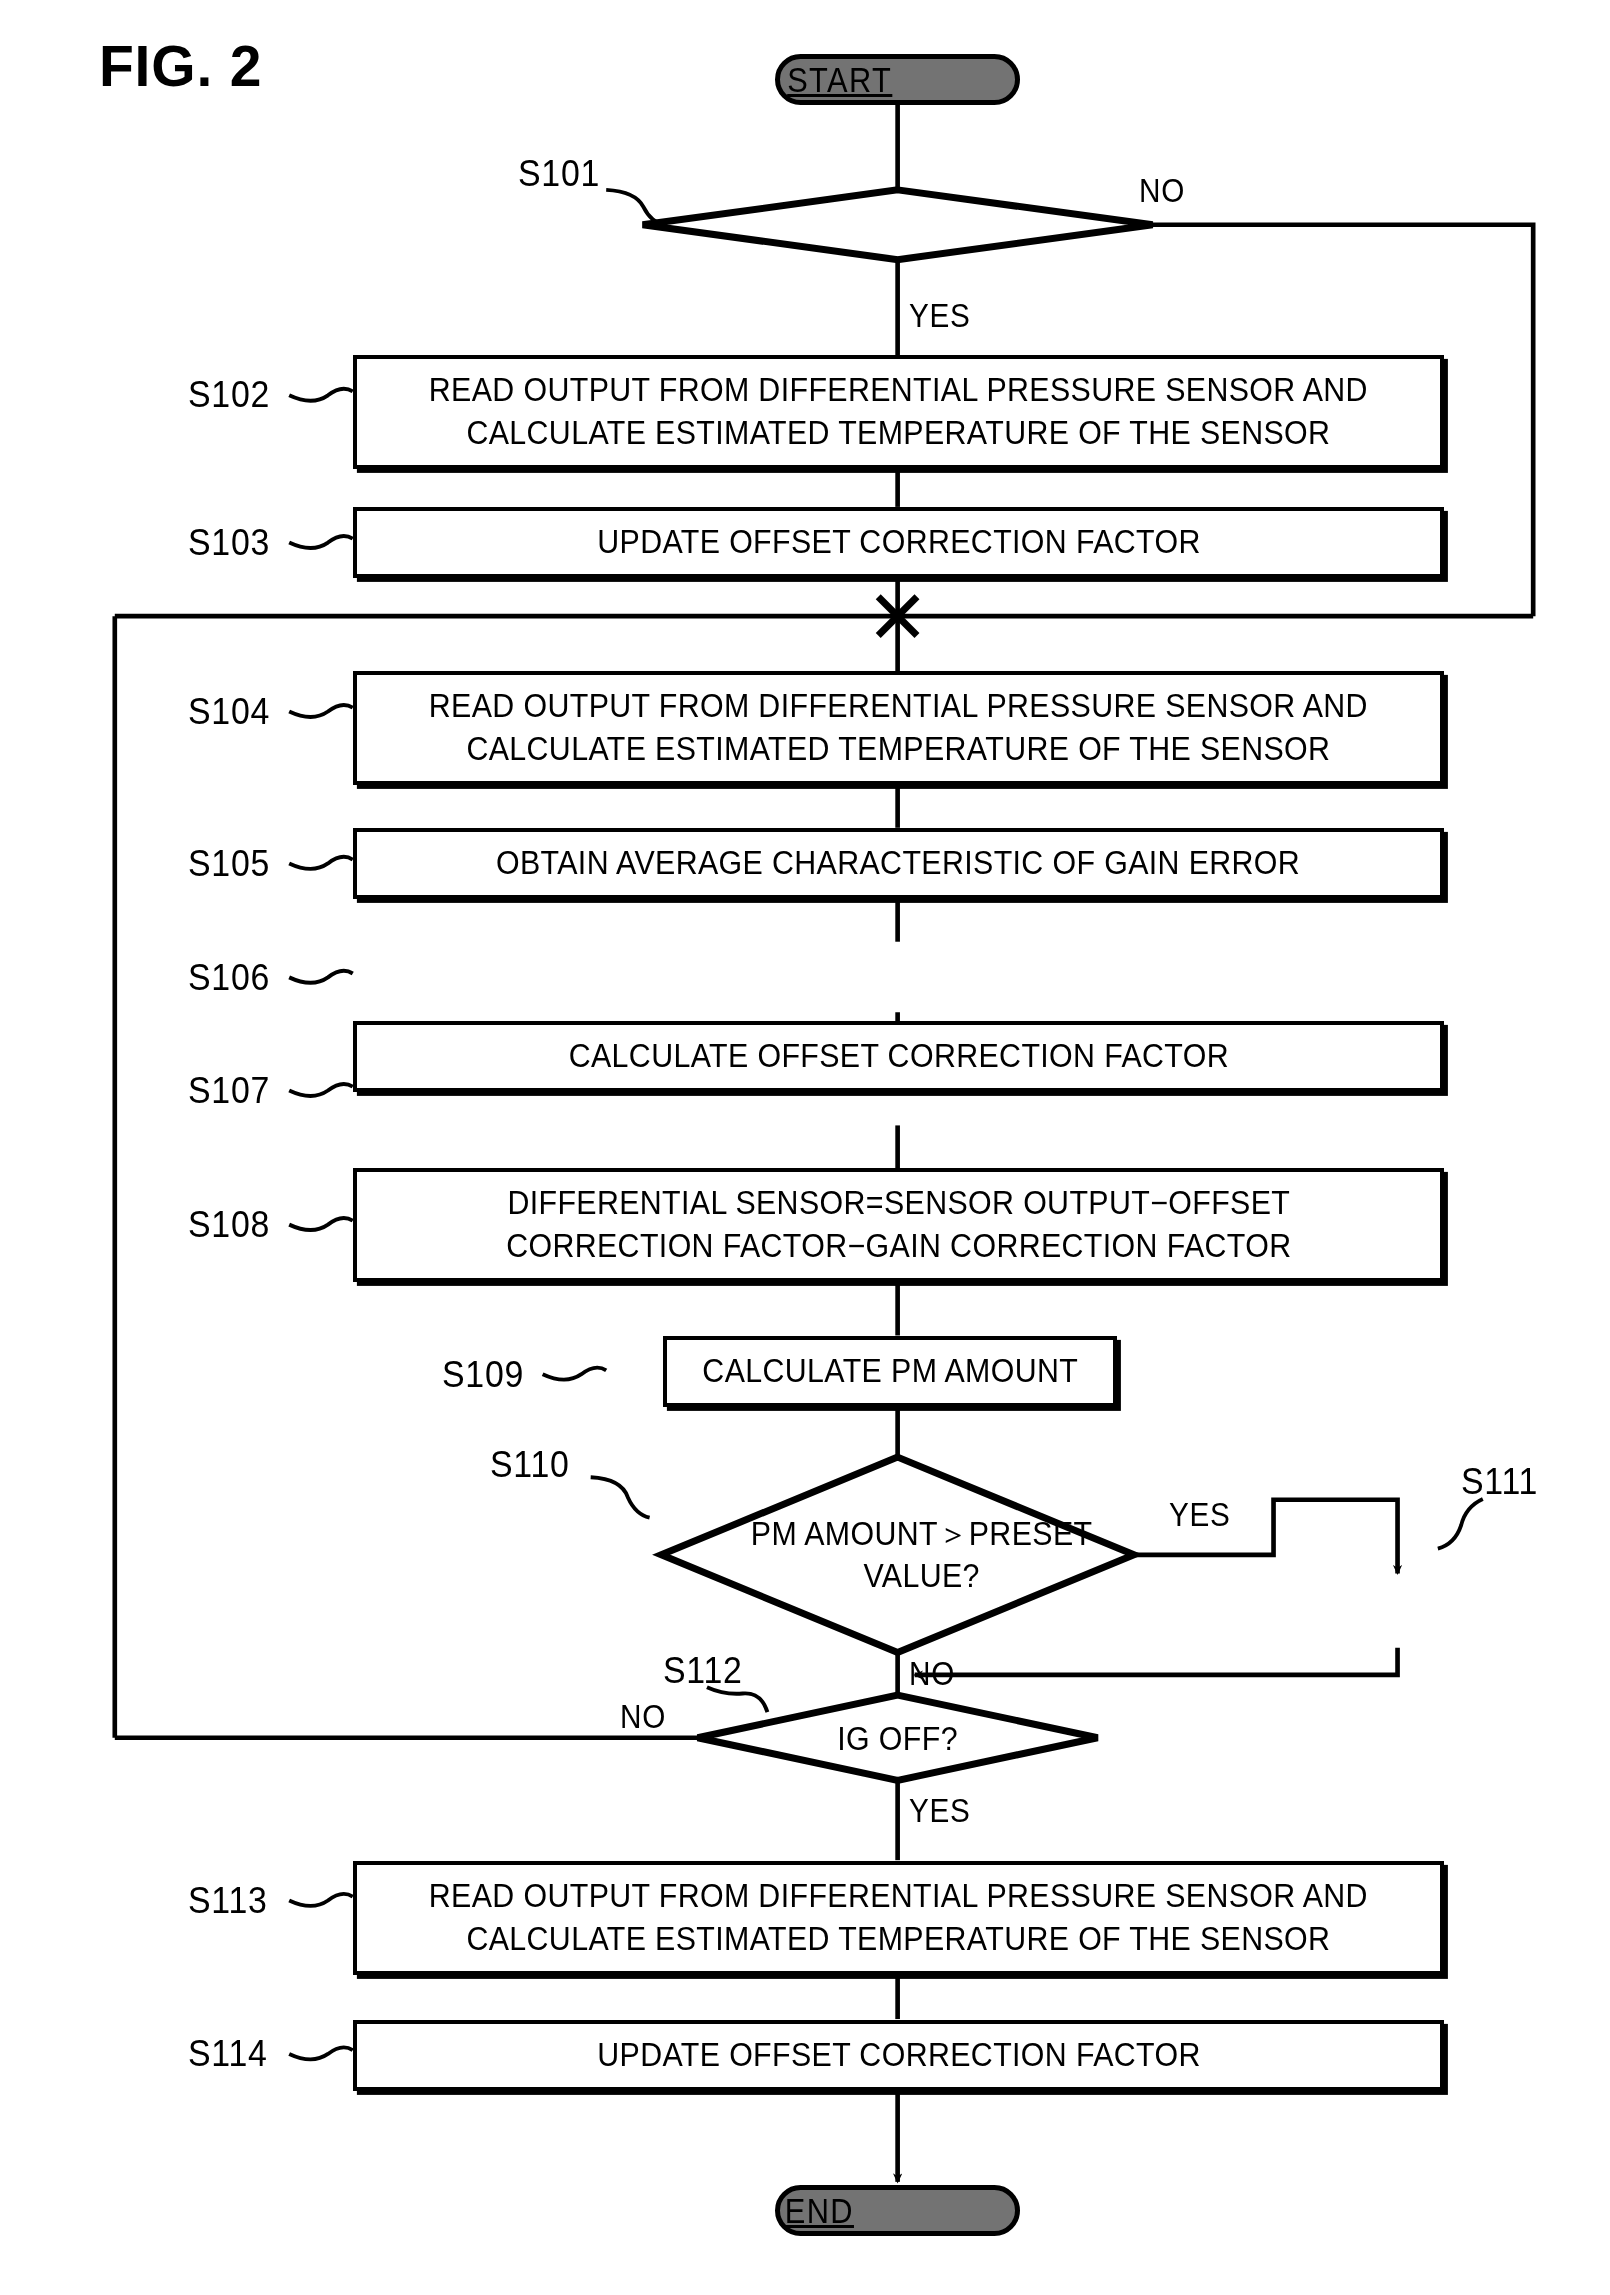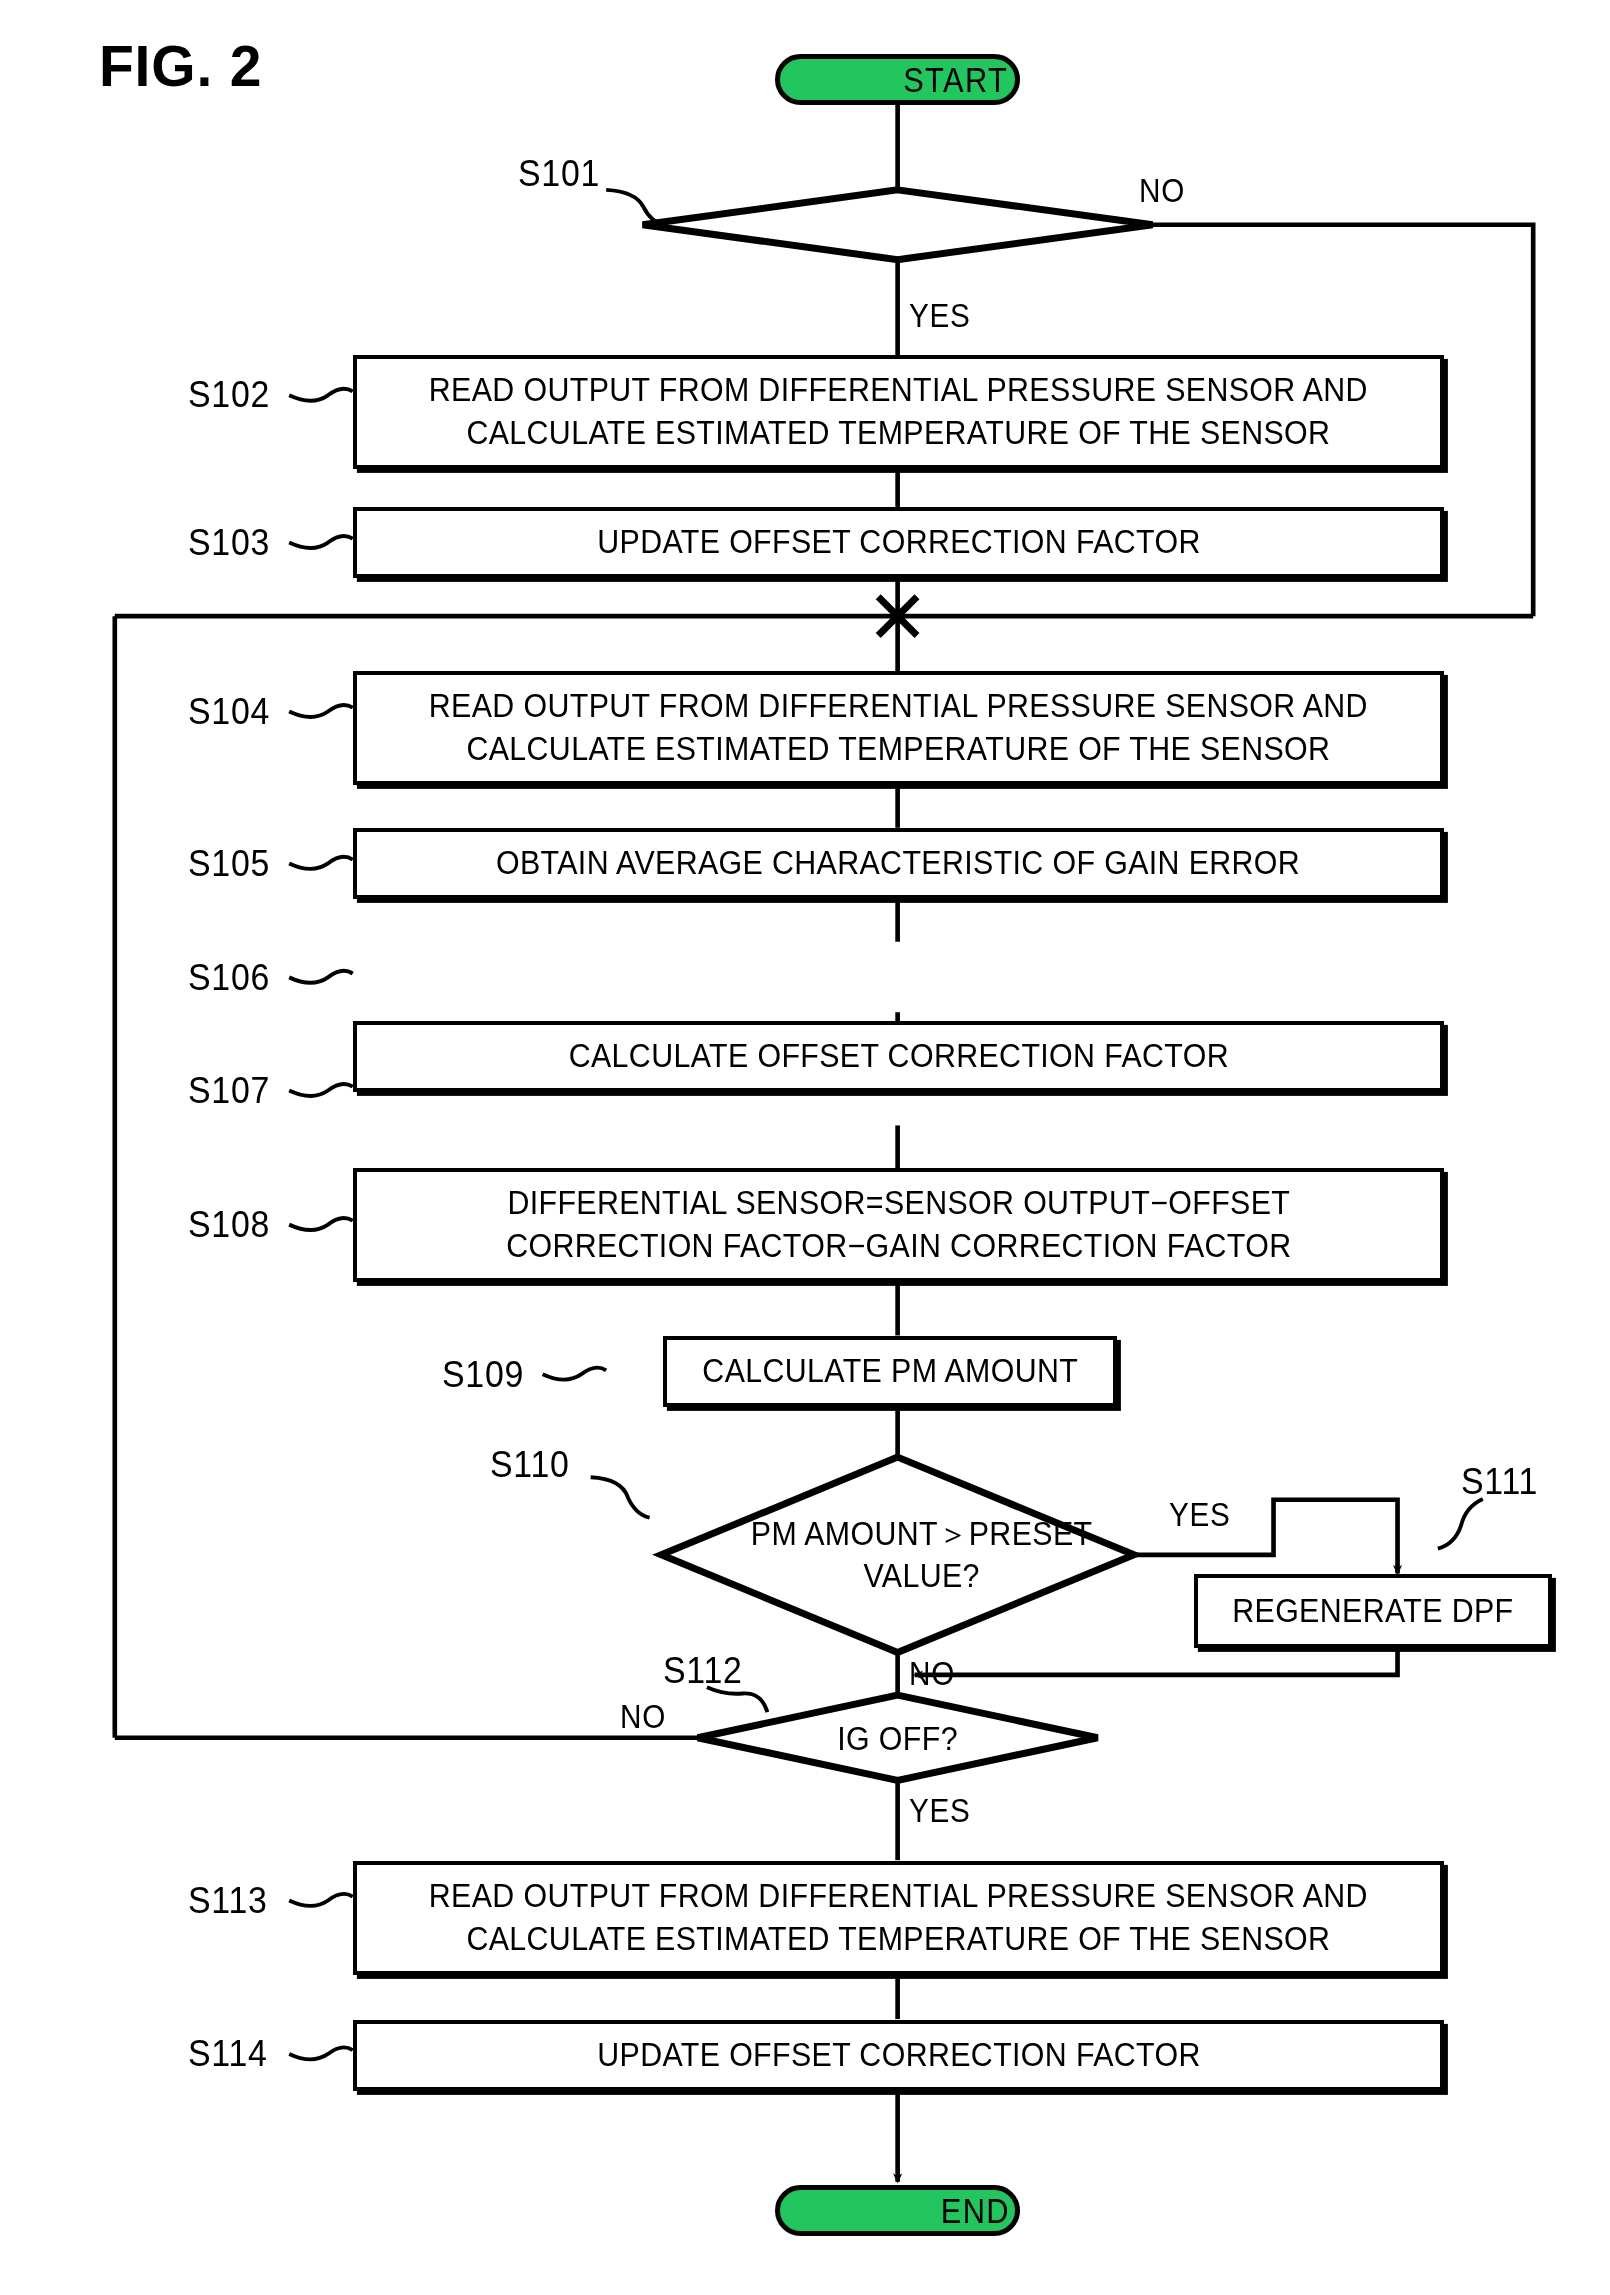--- a/index.html
+++ b/index.html
@@ -38,24 +38,25 @@
     color: #000000;
     white-space: nowrap;
   }
 
   
   .terminator {
     position: absolute;
     box-sizing: border-box;
     border: 5.4px solid #000;
     border-radius: 774px;
-    background: #22c55e;
+    background: #737373;
     display: flex;
     align-items: center;
-    justify-content: flex-end;
+    justify-content: flex-start;
+    text-decoration: underline;
   }
   .terminator span {
     font-family: "Liberation Sans", sans-serif;
     font-size: 35px;
     letter-spacing: 1.6px;
     transform: scaleX(0.88);
     color: #000;
     white-space: nowrap;
   }
 
@@ -256,23 +257,20 @@
 
   <div class="proc" style="left:353px; top:1168px; width:1091px; height:114px;">
     <div class="txt">DIFFERENTIAL SENSOR=SENSOR OUTPUT−OFFSET
 CORRECTION FACTOR−GAIN CORRECTION FACTOR</div>
   </div>
 
   <div class="proc" style="left:663px; top:1336px; width:454px; height:71px;">
     <div class="txt">CALCULATE PM AMOUNT</div>
   </div>
 
-  <div class="proc" style="left:1194px; top:1574px; width:358px; height:74px;">
-    <div class="txt">REGENERATE DPF</div>
-  </div>
 
   <div class="proc" style="left:353px; top:1861px; width:1091px; height:114px;">
     <div class="txt">READ OUTPUT FROM DIFFERENTIAL PRESSURE SENSOR AND
 CALCULATE ESTIMATED TEMPERATURE OF THE SENSOR</div>
   </div>
 
   <div class="proc" style="left:353px; top:2020px; width:1091px; height:71px;">
     <div class="txt">UPDATE OFFSET CORRECTION FACTOR</div>
   </div>
 

